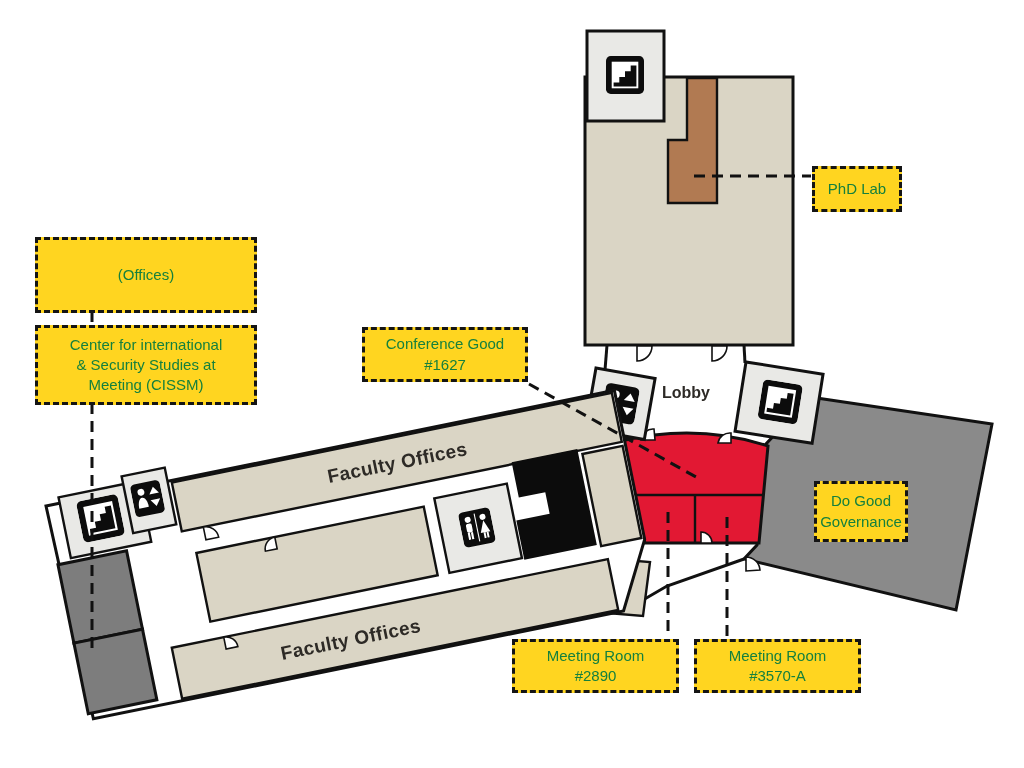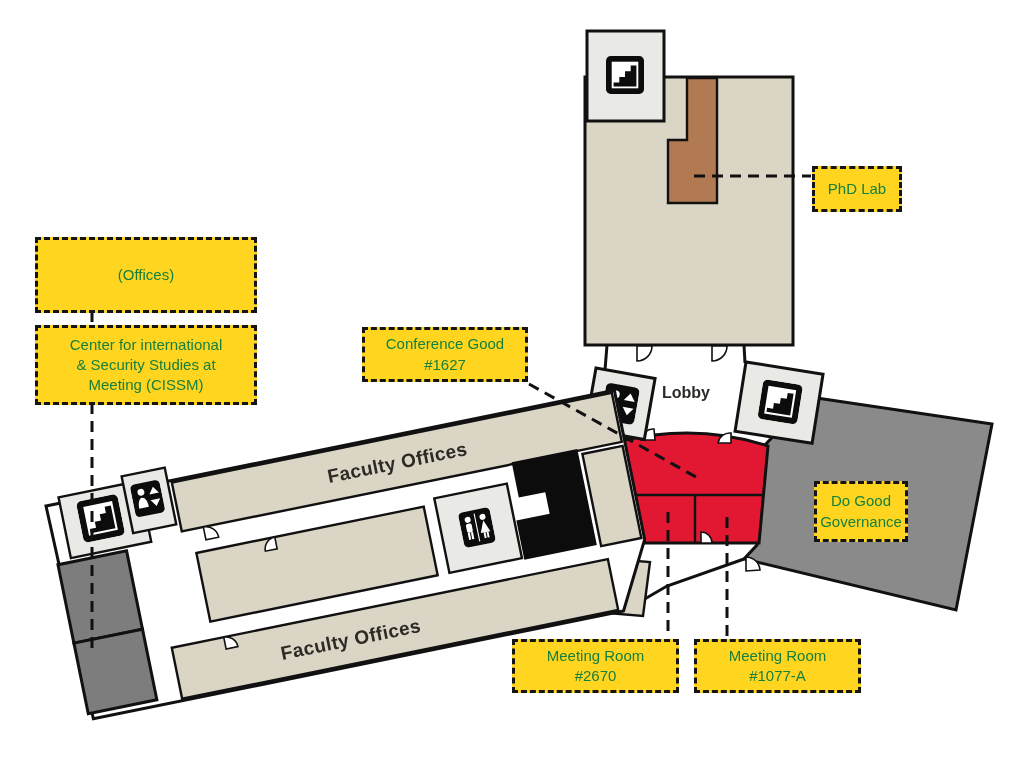--- a/index.html
+++ b/index.html
@@ -139,20 +139,20 @@
 </div>
 <div class="tag" style="left:812px;top:166px;width:90px;height:36px;">
   <div>PhD Lab</div>
 </div>
 <div class="tag" style="left:814px;top:481px;width:94px;height:61px;">
   <div>Do Good</div>
   <div>Governance</div>
 </div>
 <div class="tag" style="left:512px;top:639px;width:167px;height:54px;">
   <div>Meeting Room</div>
-  <div>#2670</div>
+  <div>#2890</div>
 </div>
 <div class="tag" style="left:694px;top:639px;width:167px;height:54px;">
   <div>Meeting Room</div>
-  <div>#1077-A</div>
+  <div>#3570-A</div>
 </div>
 
 </div>
 
 </body></html>

